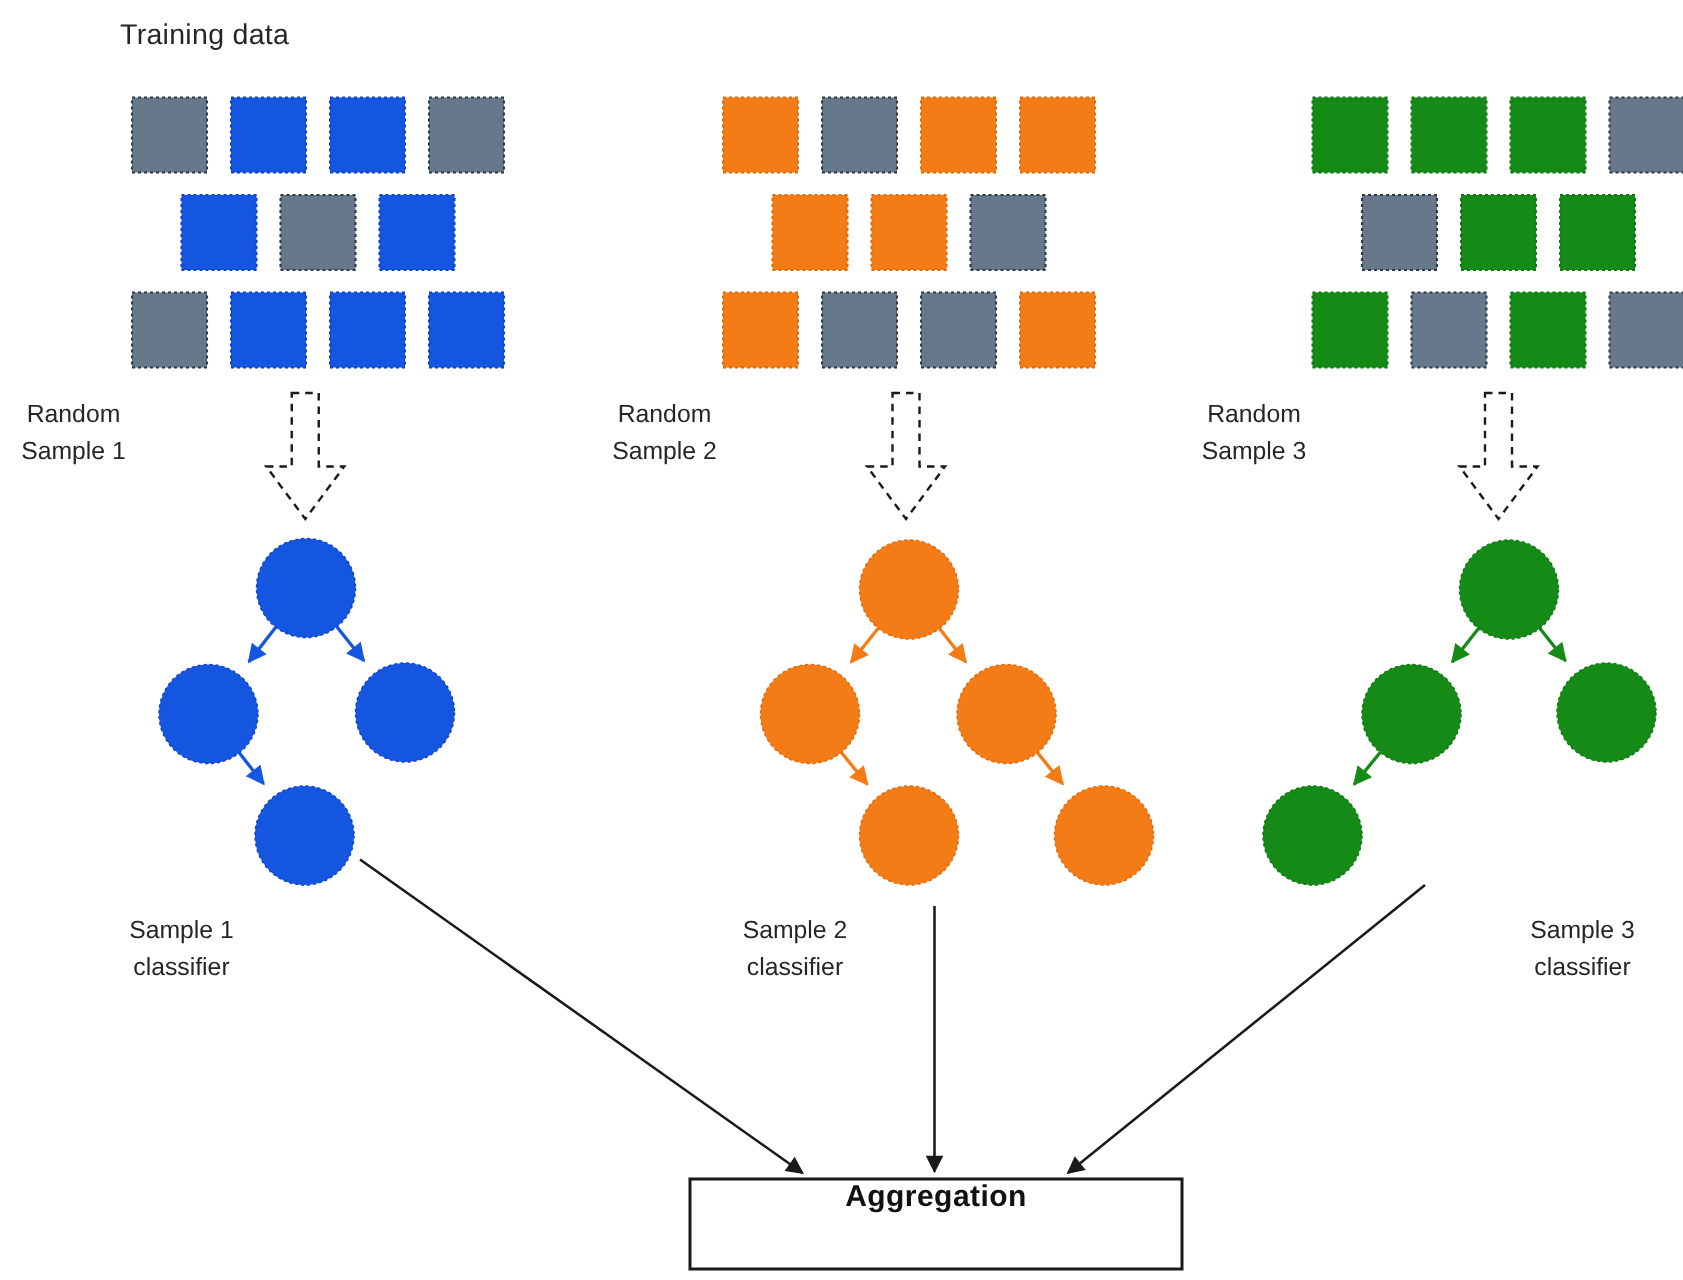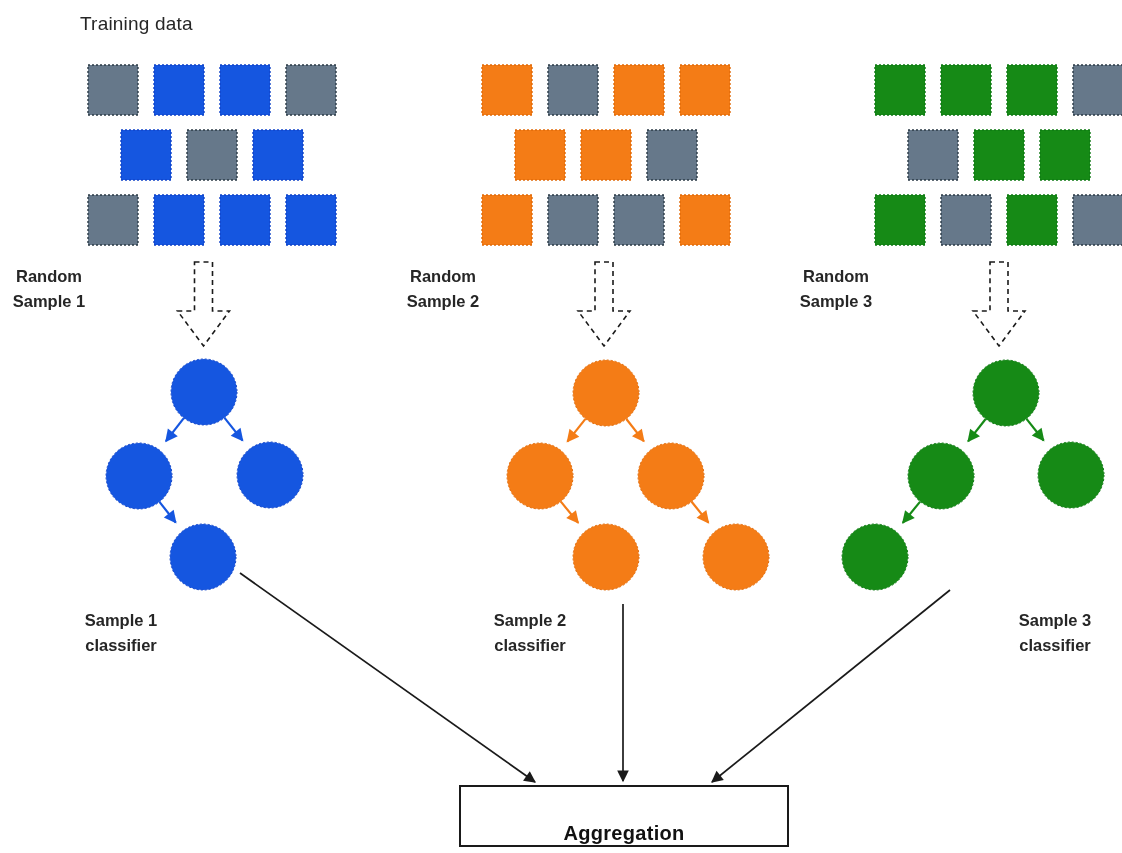--- a/index.html
+++ b/index.html
@@ -3,27 +3,27 @@
 <meta charset="utf-8">
 <style>
   html,body{margin:0;padding:0;background:#ffffff;}
   #canvas{
     position:relative;width:1122px;height:853px;background:#ffffff;overflow:hidden;
     font-family:"Liberation Sans","DejaVu Sans",sans-serif;
   }
   #diagram-svg{position:absolute;left:0;top:0;}
   .label{position:absolute;color:#262626;}
   .title{left:80px;top:13px;font-size:19px;letter-spacing:.2px;}
-  .two-line{transform:translateX(-50%);text-align:center;font-size:16.5px;line-height:25px;white-space:nowrap;font-weight:bold;}
+  .two-line{transform:translateX(-50%);text-align:center;font-size:16.5px;line-height:25px;white-space:nowrap;}
   .random{top:264px;}
   .classifier{top:608px;}
   .agg-box{
     position:absolute;left:459px;top:785px;width:330px;height:62px;
     border:2px solid #1a1a1a;background:#ffffff;box-sizing:border-box;
-    display:flex;align-items:flex-end;justify-content:center;
+    display:flex;align-items:flex-start;justify-content:center;
     font-size:20px;font-weight:bold;color:#111;letter-spacing:.3px;
   }
   .watermark{
     position:absolute;left:808px;top:798px;width:300px;
     font-size:26px;font-weight:bold;letter-spacing:1px;white-space:nowrap;
     color:#e3e3e3;
     text-shadow:-1px -1px 0 #8f8f8f,1px -1px 0 #8f8f8f,-1px 1px 0 #8f8f8f,1px 1px 0 #8f8f8f,2px 2px 1px #c9c9c9;
   }
 </style>
 </head>

